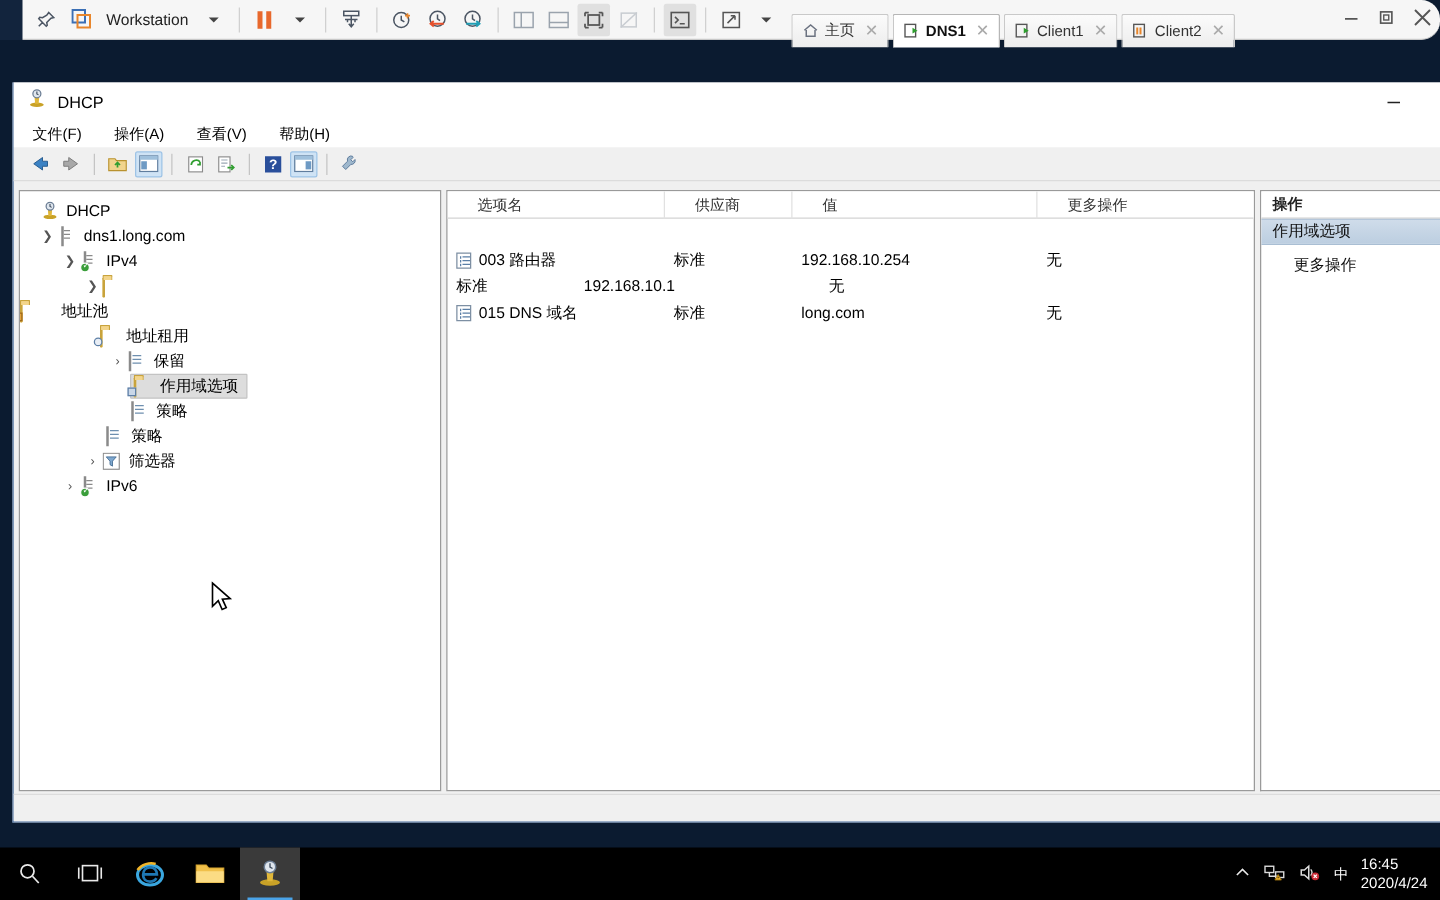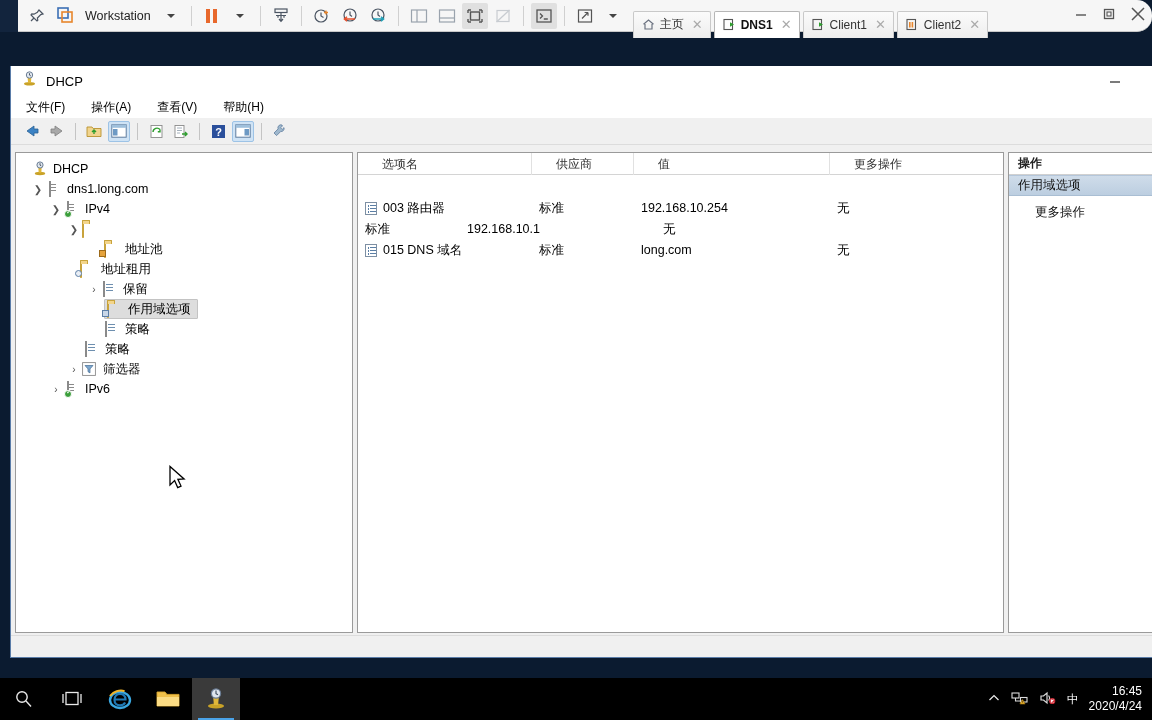--- a/index.html
+++ b/index.html
@@ -122,21 +122,21 @@
 
   
   .cursor { position: absolute; left: 160px; top: 320px; width: 18px; height: 26px; pointer-events: none; }
 
   
   .taskbar { position: absolute; left: 0; bottom: 0; width: 1152px; height: 42px; background: #000; display: flex; align-items: center; }
   .tb-item { width: 48px; height: 42px; display: flex; align-items: center; justify-content: center; position: relative; }
   .tb-item.active { background: #3a3a3a; }
   .tb-item.active:after { content:""; position:absolute; left:6px; right:6px; bottom:0; height:2px; background:#4aa3e8; }
   .tray { margin-left: auto; display: flex; align-items: center; gap: 10px; padding-right: 6px; color: #fff; font-size: 11.5px; }
-  .clock { text-align: right; line-height: 15px; padding-right: 4px; color:#fff; font-size: 12px; }
+  .clock { text-align: left; line-height: 15px; padding-right: 4px; color:#fff; font-size: 12px; }
 </style>
 </head>
 <body>
 
 <div id="root">
 
   <div class="vm-bar">
     <div class="vm-left-pad"></div>
 
     <div class="vm-btn" style="margin-left:6px;">
@@ -436,21 +436,21 @@
             <span class="tico"><span class="ico-server"><span class="ok-dot"></span></span></span>
             <span class="tlabel">IPv4</span>
           </div>
 
 
           <div class="trow" style="padding-left:50px;">
             <span class="tchev">❯</span>
             <span class="tico"><span class="ico-folder"></span></span>
           </div>
 
-          <div class="trow" style="padding-left:88px;">
+          <div class="trow" style="gap:12px;">
             <span class="tico"><span class="ico-folder"><span class="badge" style="background:#e5a33c;border-color:#9c6a1a;"></span></span></span>
             <span class="tlabel">地址池</span>
           </div>
 
           <div class="trow" style="padding-left:64px;">
             <span class="tico"><span class="ico-folder"><span class="badge" style="border-radius:50%;background:#e9eef5;"></span></span></span>
             <span class="tlabel">地址租用</span>
           </div>
 
           <div class="trow" style="padding-left:70px;">

